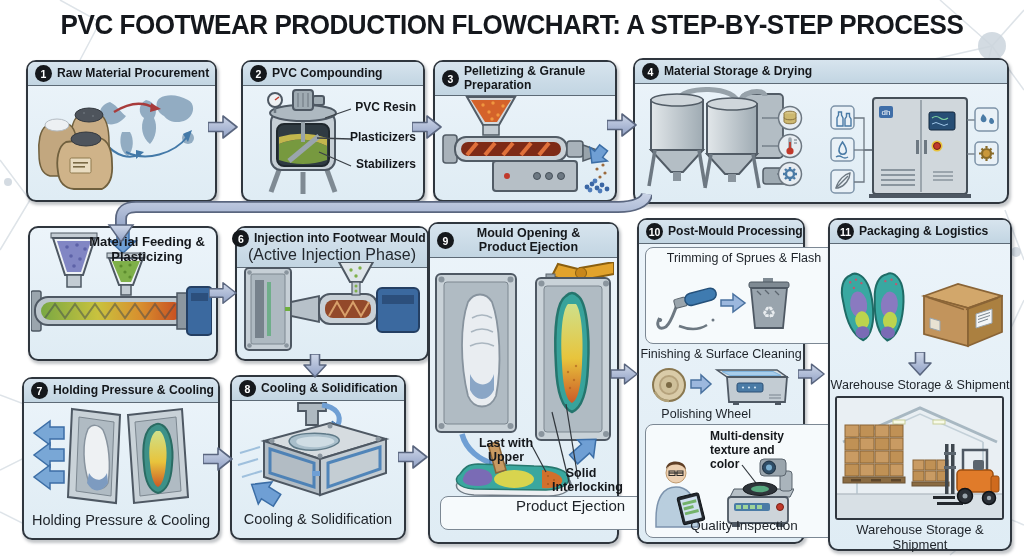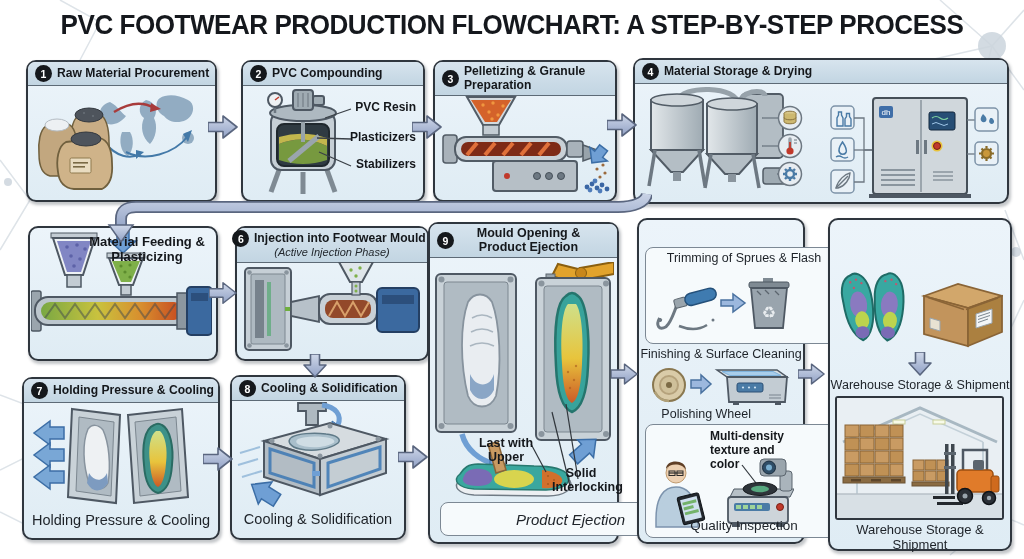--- a/index.html
+++ b/index.html
@@ -15,21 +15,21 @@
   .hdr{display:flex;align-items:center;gap:5px;padding:3px 7px;
        background:linear-gradient(180deg,#d7e4ee,#c2d5e2);
        border-bottom:1.5px solid #5d6a76;border-radius:7px 7px 0 0;min-height:17px;}
   .badge{flex:0 0 17px;width:17px;height:17px;border-radius:50%;background:#15181c;color:#fff;
          font-size:10.5px;font-weight:bold;display:flex;align-items:center;justify-content:center;}
   .htitle{font-weight:bold;font-size:12.5px;color:#14171b;line-height:1.08;
           transform:scaleX(.97);transform-origin:left center;white-space:nowrap;}
   .htitle.wrap{white-space:normal;}
   .hdr-col{display:block;text-align:center;padding:2px 4px 3px 4px;}
   .hdr-line1{display:flex;justify-content:center;align-items:center;gap:5px;}
-  .hdr-sub{font-size:11px;color:#23282e;line-height:1.05;font-style:italic;}
+  .hdr-sub{font-size:16px;color:#23282e;line-height:1.05;}
   .hdr9 .htitle{white-space:normal;text-align:center;flex:1;transform:none;padding-right:12px;}
   .caption{position:absolute;left:0;width:100%;text-align:center;font-size:14.5px;color:#1d2228;}
   .sectitle{position:absolute;left:0;width:100%;text-align:center;font-size:12.5px;color:#1d2228;}
   .panel{position:absolute;background:#f6fafc;border:1.5px solid #7c8894;border-radius:8px;padding-left:48px;}
   .ill{position:absolute;}
   .arrow{position:absolute;z-index:5;}
   svg{display:block;}
   .lbl{position:absolute;font-size:12px;font-weight:bold;color:#14171b;line-height:1.12;}
   .free5{position:absolute;top:7px;right:9px;width:120px;text-align:center;font-weight:bold;
          font-size:13px;line-height:1.12;z-index:3;color:#14171b;}
@@ -543,26 +543,30 @@
       <polygon points="40,6 50,4 58,32 48,35" fill="#c89a62" stroke="#8a6436" stroke-width="1.5"></polygon>
     </g>
     <g stroke="#30363c" stroke-width="1.2">
           <line x1="99" y1="182" x2="114" y2="210"></line>
           <line x1="138" y1="224" x2="120" y2="150"></line>
           <line x1="146" y1="217" x2="134" y2="142"></line>
         </g>
   </svg>
   <div class="mdlabel" style="left:44px;top:212px;width:64px;text-align:center;font-size:12.5px;">Last with Upper</div>
   <div class="mdlabel" style="left:122px;top:242px;width:58px;text-align:center;font-size:12.5px;">Solid Interlocking</div>
-  <div class="panel" style="left:10px;top:278px;width:163px;height:32px;display:flex;align-items:center;justify-content:center;font-style:italic;">
+  <div class="panel" style="left:10px;top:272px;width:163px;height:32px;display:flex;justify-content:center;">
     <span style="font-size:15px;color:#1d2228;">Product Ejection</span>
   </div>
 </div>
 
 <div class="box" style="left:637px;top:218px;width:164px;height:322px;">
+  <div class="hdr">
+    <span class="badge">10</span>
+    <span class="htitle">Post-Mould Processing</span>
+  </div>
   <div class="panel" style="left:6px;top:27px;width:148px;height:95px;">
     <div class="sectitle" style="top:3px;">Trimming of Sprues &amp; Flash</div>
     <svg class="ill" style="left:3px;top:22px" width="142" height="68" viewBox="0 0 142 68">
       <g transform="rotate(-15 40 34)">
         <path d="M8,40 C2,46 4,52 12,50 C18,47 22,40 28,32" stroke="#6d7882" stroke-width="3" fill="none"></path>
         <circle cx="8" cy="42" r="2" fill="#6d7882"></circle>
         <rect x="26" y="26" width="12" height="9" rx="2" fill="#9aa5ad" stroke="#5b656e"></rect>
         <rect x="37" y="24" width="32" height="12" rx="6" fill="#3f7bb0" stroke="#24507a" stroke-width="1.5"></rect>
       </g>
       <path d="M30,56 C40,60 50,60 58,55" stroke="#6d7882" stroke-width="2.5" fill="none"></path>
@@ -638,20 +642,24 @@
             <rect x="38" y="81" width="10" height="3" fill="#74b36a"></rect>
             <rect x="38" y="86" width="14" height="3" fill="#74b36a"></rect>
       </g>
     </svg>
     <div class="mdlabel" style="left:64px;top:5px;width:82px;">Multi-density texture and color</div>
     <div class="caption" style="bottom:4px;top:auto;font-size:13.5px;">Quality Inspection</div>
   </div>
 </div>
 
 <div class="box" style="left:828px;top:218px;width:180px;height:329px;">
+  <div class="hdr">
+    <span class="badge">11</span>
+    <span class="htitle">Packaging &amp; Logistics</span>
+  </div>
   <svg class="ill" style="left:6px;top:48px" width="167" height="82" viewBox="0 0 167 82">
     <g transform="rotate(-6 28 40)">
       <path d="M18,6 C10,8 6,18 8,32 C9,50 14,66 24,72 C33,68 37,54 37,38 C37,22 33,10 26,6 C23,4.5 20,4.5 18,6 Z" fill="#39a8a1" stroke="#1f6b66" stroke-width="2"></path>
       <ellipse cx="23" cy="36" rx="8.5" ry="13" fill="#8a7ac0"></ellipse>
       <ellipse cx="25" cy="52" rx="7" ry="9" fill="#bcd44e"></ellipse>
       <ellipse cx="24" cy="64" rx="7" ry="6" fill="#7a6bb5"></ellipse>
       <g fill="#c2566e">
             <circle cx="17" cy="13" r="1.2"></circle>
             <circle cx="23" cy="11" r="1.2"></circle>
             <circle cx="28" cy="15" r="1.2"></circle>

